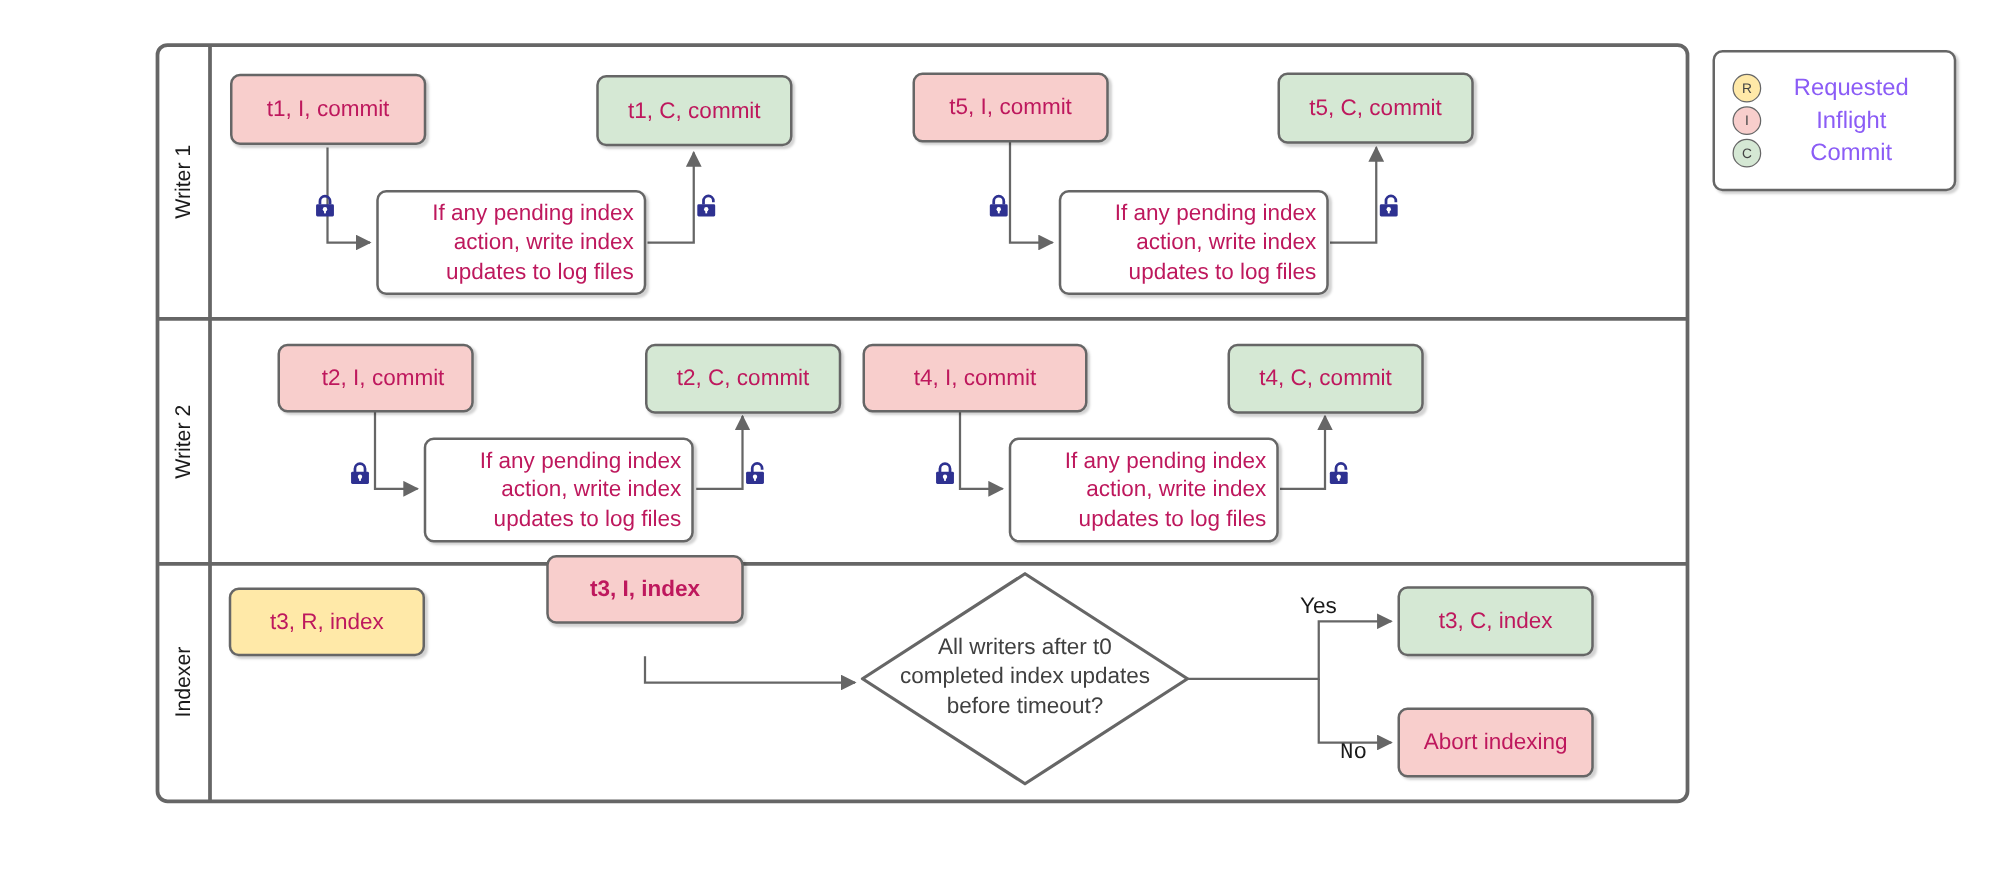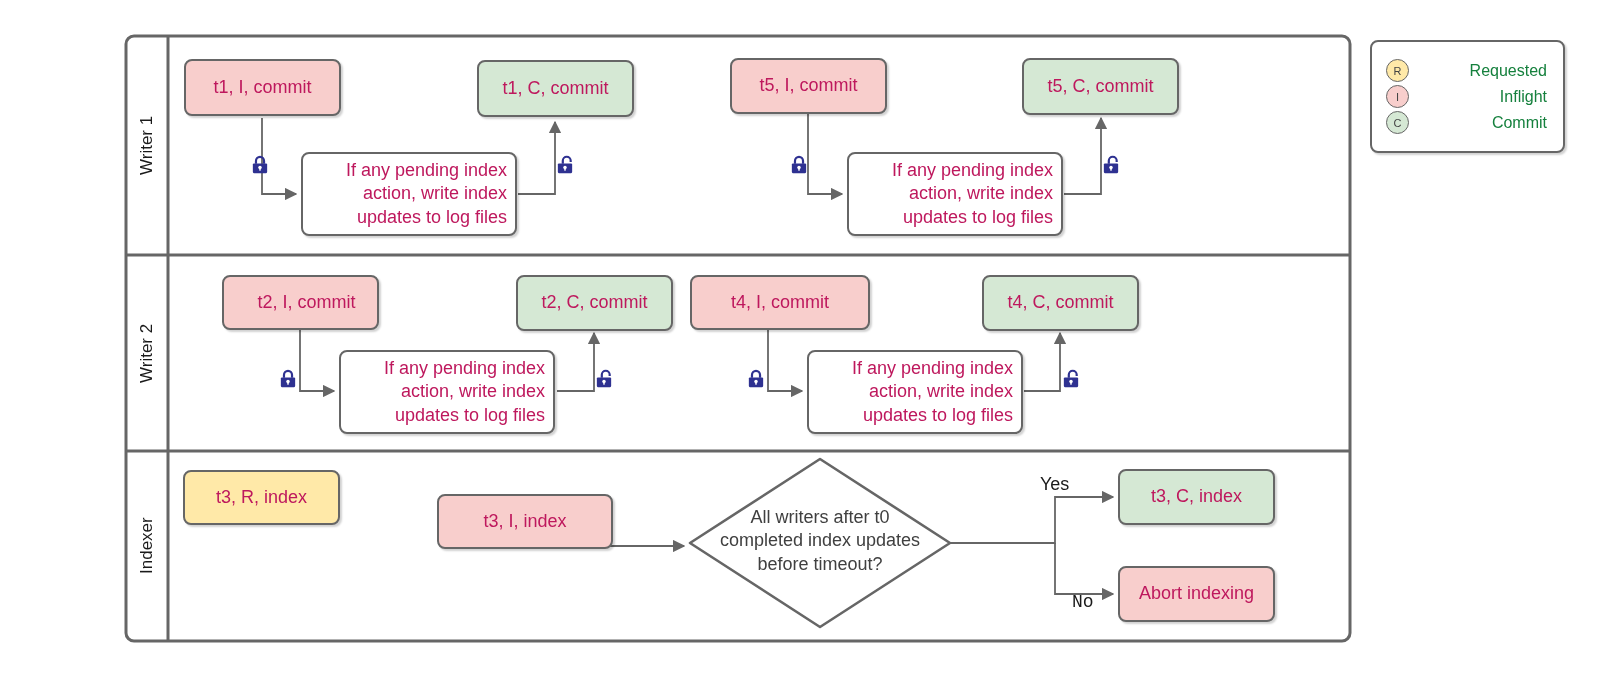--- a/index.html
+++ b/index.html
@@ -109,23 +109,23 @@
     display: flex;
     align-items: center;
     justify-content: center;
     font-size: 11px;
     color: #444444;
     flex: none;
     margin-right: 6px;
   }
   .legend-text {
     flex: 1;
-    text-align: right;
-    font-size: 16px;
-    color: #15803d;
+    text-align: center;
+    font-size: 19px;
+    color: #8b5cf6;
     padding-right: 2px;
   }
   .badge-yellow { background: #ffe9a8; }
   .badge-red    { background: #f8cecc; }
   .badge-green  { background: #d5e8d4; }
 
   .lock {
     position: absolute;
     width: 22px;
     height: 22px;
@@ -251,21 +251,21 @@
   </div>
 
   <div class="node fill-white subproc" style="left:807px; top:350px; width:216px; height:84px;">
     <span>If any pending index action, write index updates to log files</span>
   </div>
 
   <div class="node fill-yellow" style="left:183px; top:470px; width:157px; height:55px;">
     <span>t3, R, index</span>
   </div>
 
-  <div class="node fill-red" style="left:437px; top:494px; width:176px; height:55px;">
+  <div class="node fill-red" style="left:437px; top:444px; width:158px; height:55px;font-weight:bold;">
     <span>t3, I, index</span>
   </div>
 
   <div class="node fill-green" style="left:1118px; top:469px; width:157px; height:56px;">
     <span>t3, C, index</span>
   </div>
 
   <div class="node fill-red" style="left:1118px; top:566px; width:157px; height:56px;">
     <span>Abort indexing</span>
   </div>

